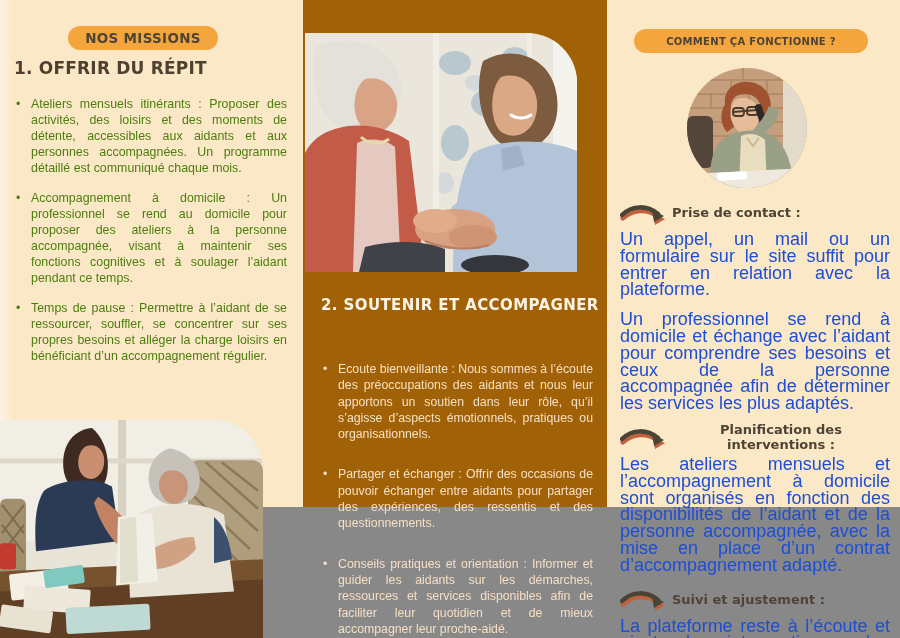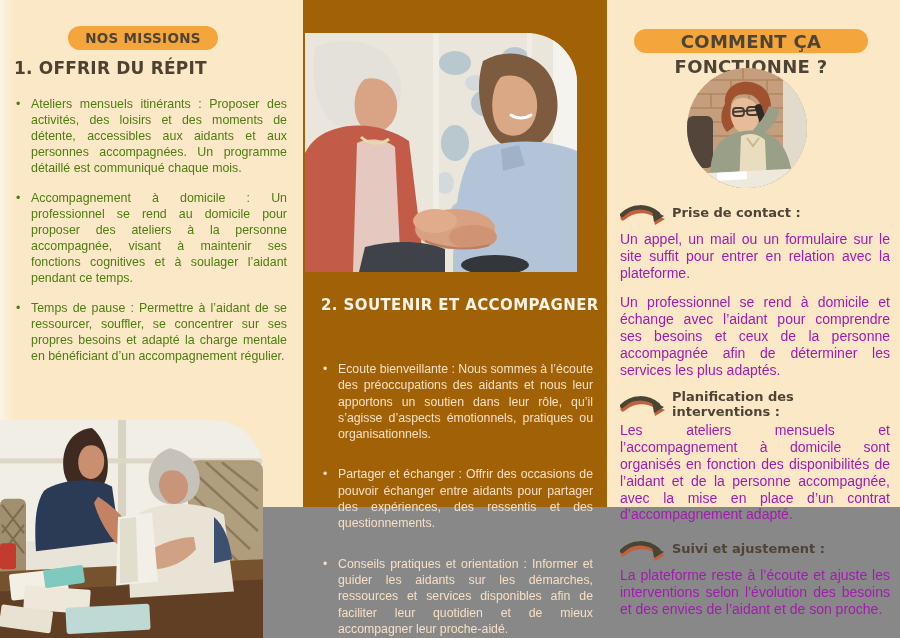--- a/index.html
+++ b/index.html
@@ -9,21 +9,21 @@
   .panel-left{left:0;width:303px;background:#FBE8C7;}
   .panel-left::before{content:"";position:absolute;left:0;top:0;bottom:0;width:14px;
         background:linear-gradient(90deg,rgba(255,255,255,.5),rgba(255,255,255,0));pointer-events:none;}
   .panel-middle{left:303px;width:304px;background:#a16207;}
   .panel-right{left:607px;width:293px;background:#FBE8C7;}
 
   .badge{position:absolute;background:#F4A63D;color:#4E4436;font-weight:bold;
          font-family:"DejaVu Sans",sans-serif;text-align:center;border-radius:14px;
          letter-spacing:.3px;}
   .badge-left{left:68px;top:26px;width:150px;height:24px;line-height:25px;font-size:13.5px;}
-  .badge-right{left:27px;top:29px;width:234px;height:24px;line-height:25px;font-size:18px;}
+  .badge-right{left:27px;top:29px;width:234px;height:24px;line-height:25px;font-size:10px;}
 
   .h-left{position:absolute;left:14px;top:58px;margin:0;font-size:17px;color:#4E4131;
           font-family:"DejaVu Sans",sans-serif;letter-spacing:.2px;}
   .h-mid{position:absolute;left:18px;top:296px;margin:0;font-size:15px;color:#FCF4E6;
          font-family:"DejaVu Sans",sans-serif;letter-spacing:.4px;}
 
   ul.bullets{position:absolute;margin:0;padding:0;list-style:none;}
   ul.bullets li{position:relative;padding-left:17px;text-align:justify;}
   ul.bullets li::before{content:"•";position:absolute;left:2px;top:0;}
   .bullets-left{left:14px;top:96px;width:273px;color:#4d7c0f;font-size:12.4px;line-height:16px;}
@@ -33,37 +33,37 @@
 
   .photo{position:absolute;overflow:hidden;}
   .photo-left{left:0;top:420px;width:263px;height:218px;border-radius:0 50px 0 0;}
   .photo-mid{left:2px;top:33px;width:272px;height:239px;border-radius:0 50px 0 0;}
   .photo-circle{left:80px;top:68px;width:120px;height:120px;border-radius:50%;}
   .photo svg{display:block;width:100%;height:100%;}
 
   .steps{position:absolute;left:13px;top:200px;width:270px;}
   .step-head{display:flex;align-items:center;margin:0 0 6px 0;height:25px;}
   .step-head svg{flex:0 0 auto;margin-right:6px;}
-  .step-title{font-size:13px;font-weight:bold;color:#4E4436;font-family:"DejaVu Sans",sans-serif;}
-  .step p{margin:0 0 13px 0;text-align:justify;color:#a21caf;font-size:14px;line-height:16.8px;}
+  .step-title{font-size:13px;font-weight:bold;color:#4E4436;font-family:"DejaVu Sans",sans-serif;text-align:center;}
+  .step p{margin:0 0 13px 0;text-align:justify;color:#1d4ed8;font-size:18px;line-height:16.8px;}
 </style>
 </head>
 <body>
 
 <div class="page">
 
   <section class="panel panel-left">
     <div class="badge badge-left">
       <span>NOS MISSIONS</span>
     </div>
     <h2 class="h-left">1. OFFRIR DU RÉPIT</h2>
     <ul class="bullets bullets-left">
       <li>Ateliers mensuels itinérants : Proposer des activités, des loisirs et des moments de détente, accessibles aux aidants et aux personnes accompagnées. Un programme détaillé est communiqué chaque mois.</li>
       <li>Accompagnement à domicile : Un professionnel se rend au domicile pour proposer des ateliers à la personne accompagnée, visant à maintenir ses fonctions cognitives et à soulager l’aidant pendant ce temps.</li>
-      <li>Temps de pause : Permettre à l’aidant de se ressourcer, souffler, se concentrer sur ses propres besoins et adapté la charge mentale en bénéficiant d’un accompagnement régulier.</li>
+      <li>Temps de pause : Permettre à l’aidant de se ressourcer, souffler, se concentrer sur ses propres besoins et alléger la charge loisirs en bénéficiant d’un accompagnement régulier.</li>
     </ul>
     <div class="photo photo-left">
       <svg viewBox="0 0 263 216" preserveAspectRatio="none">
         <rect width="263" height="216" fill="#E9E4D8"></rect>
         <rect x="0" y="0" width="263" height="120" fill="#F1EEE6"></rect>
         <rect x="118" y="0" width="8" height="130" fill="#D8D2C2"></rect>
         <rect x="0" y="38" width="263" height="5" fill="#DDD7C8"></rect>
 
         <rect x="188" y="40" width="75" height="120" rx="10" fill="#A5906C" opacity=".85"></rect>
         <path d="M192 50 L258 110 M206 42 L258 88 M222 42 L258 70 M188 70 L250 128 M188 92 L238 140 M188 114 L224 150" stroke="#7E6A48" stroke-width="2.5" fill="none" opacity=".7"></path>

